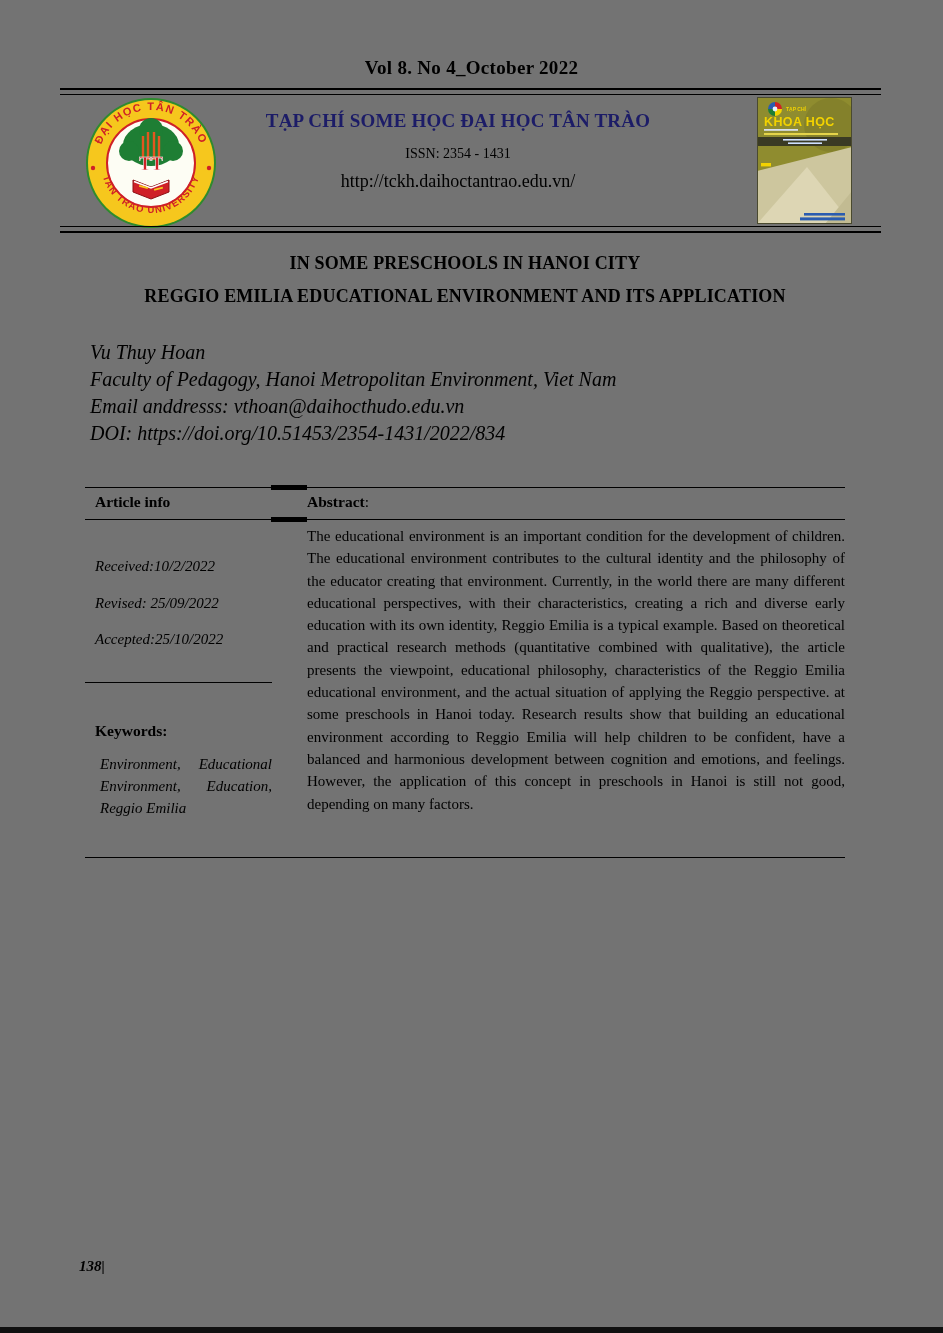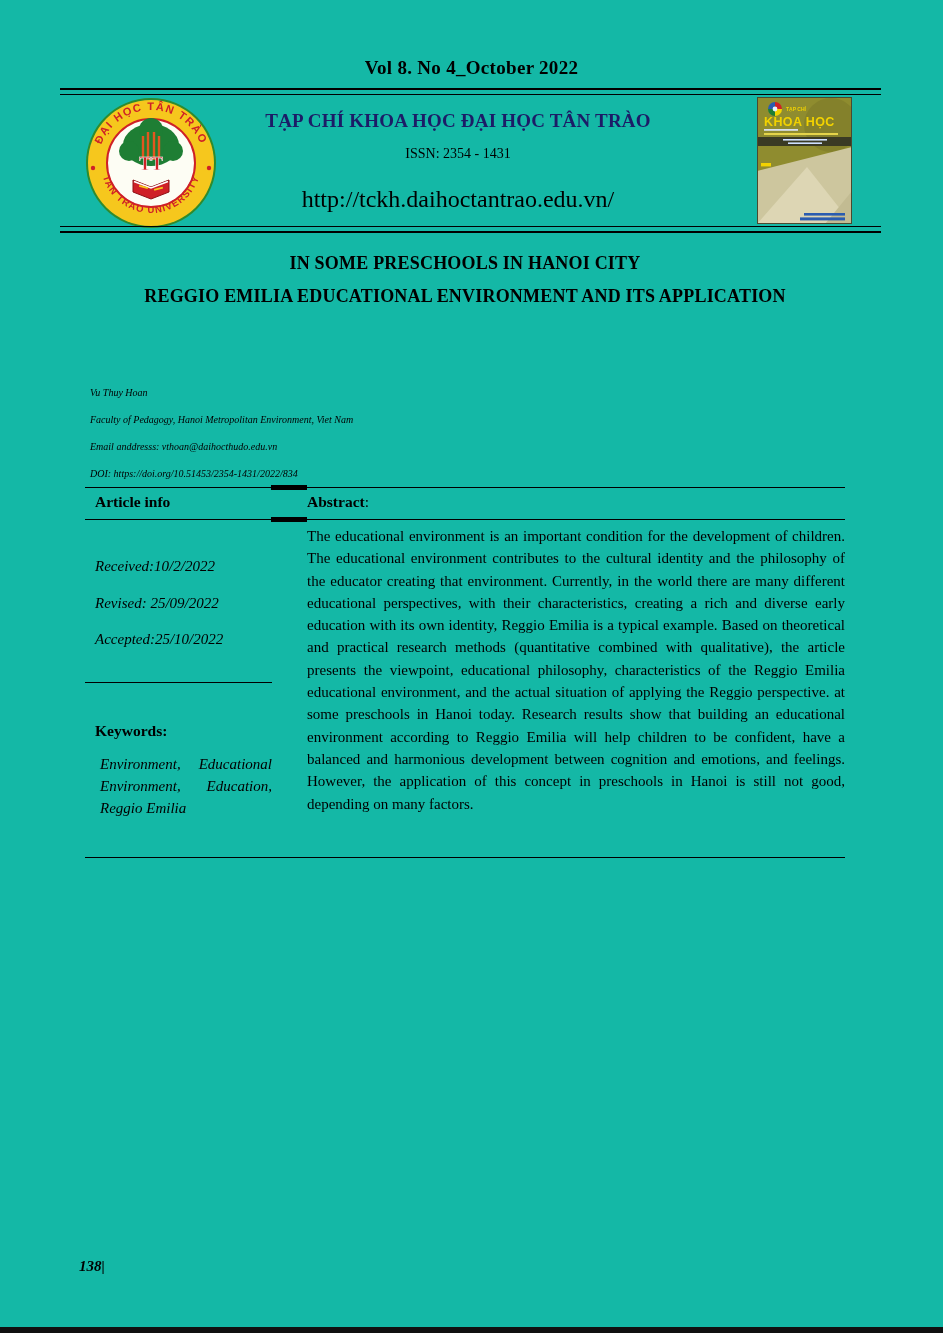--- a/index.html
+++ b/index.html
@@ -1,46 +1,46 @@
 <!DOCTYPE html>
 <html><head>
 <meta charset="utf-8">
 <style>
   html,body{margin:0;padding:0;background:#e9e9e9;}
   .page{
     position:relative;
     width:943px;height:1333px;
     margin:0 auto;
-    background:#14b8a6;
+    background:#737373;
     font-family:"Liberation Serif","DejaVu Serif",serif;
     color:#000;
     overflow:hidden;
   }
   .vol-line{
     position:absolute;top:57px;left:0;width:943px;
     text-align:center;font-size:19px;font-weight:bold;letter-spacing:.3px;
   }
   .rule-a{position:absolute;left:60px;width:821px;height:4px;
     border-top:2px solid #000;border-bottom:1px solid #000;}
   .rule-b{position:absolute;left:60px;width:821px;height:4px;
     border-top:1px solid #000;border-bottom:2px solid #000;}
 
   
   .logo-wrap{position:absolute;left:84px;top:96px;width:134px;height:134px;}
   .mast-center{position:absolute;left:218px;top:110px;width:480px;text-align:center;}
   .journal-name{font-size:19px;font-weight:bold;color:#1c1c67;letter-spacing:.2px;}
   .issn{font-size:14px;margin-top:14px;}
-  .site{font-size:24px;margin-top:24px;}
+  .site{font-size:18px;margin-top:9px;}
   .cover-wrap{position:absolute;left:713px;top:97px;width:95px;height:127px;padding-left:44px;}
 
   
   .a-title{position:absolute;left:85px;top:247px;width:760px;text-align:center;
     font-weight:bold;font-size:18px;line-height:33px;letter-spacing:.2px;}
   .authors{position:absolute;left:90px;top:339px;width:640px;
-    font-style:italic;font-size:10px;line-height:27px;margin-top:40px;}
+    font-style:italic;font-size:20px;line-height:27px;}
 
   
   .tline{position:absolute;left:85px;width:760px;border-top:1px solid #000;}
   .tline .thick{position:absolute;left:186px;top:-3px;width:36px;height:5px;background:#000;}
   .tline-short{position:absolute;left:85px;width:187px;border-top:1px solid #000;}
   .col-head{position:absolute;font-weight:bold;font-size:15.5px;}
   .info-item{position:absolute;left:95px;font-style:italic;font-size:15px;white-space:nowrap;}
   .kw-head{position:absolute;left:95px;font-weight:bold;font-size:15.5px;}
   .kw-text{position:absolute;left:100px;width:172px;font-style:italic;font-size:15px;
     line-height:22px;text-align:justify;}
@@ -91,21 +91,21 @@
       </text>
       <text font-size="9.5" font-weight="bold" fill="#cf2027" letter-spacing="1.1" font-family="'Liberation Sans',sans-serif">
         <textPath href="#arcBottom" startOffset="50%" text-anchor="middle">TAN TRAO UNIVERSITY</textPath>
       </text>
       <circle cx="9" cy="72" r="2.2" fill="#cf2027"></circle>
       <circle cx="125" cy="72" r="2.2" fill="#cf2027"></circle>
     </svg>
   </div>
 
   <div class="mast-center">
-    <div class="journal-name">TẠP CHÍ KHOA HỌC ĐẠI HỌC TÂN TRÀO</div>
+    <div class="journal-name">TẠP CHÍ SOME HỌC ĐẠI HỌC TÂN TRÀO</div>
     <div class="issn">ISSN: 2354 - 1431</div>
     <div class="site">http://tckh.daihoctantrao.edu.vn/</div>
   </div>
 
   <div class="cover-wrap">
     <svg width="95" height="127" viewBox="0 0 95 127">
       <rect x="0" y="0" width="95" height="127" fill="#8f8c2f"></rect>
       <circle cx="74" cy="28" r="27" fill="#84812b"></circle>
       <polygon points="0,74 95,50 95,127 0,127" fill="#cdc69e"></polygon>
       <polygon points="0,127 50,70 95,127" fill="#ddd6b4"></polygon>

